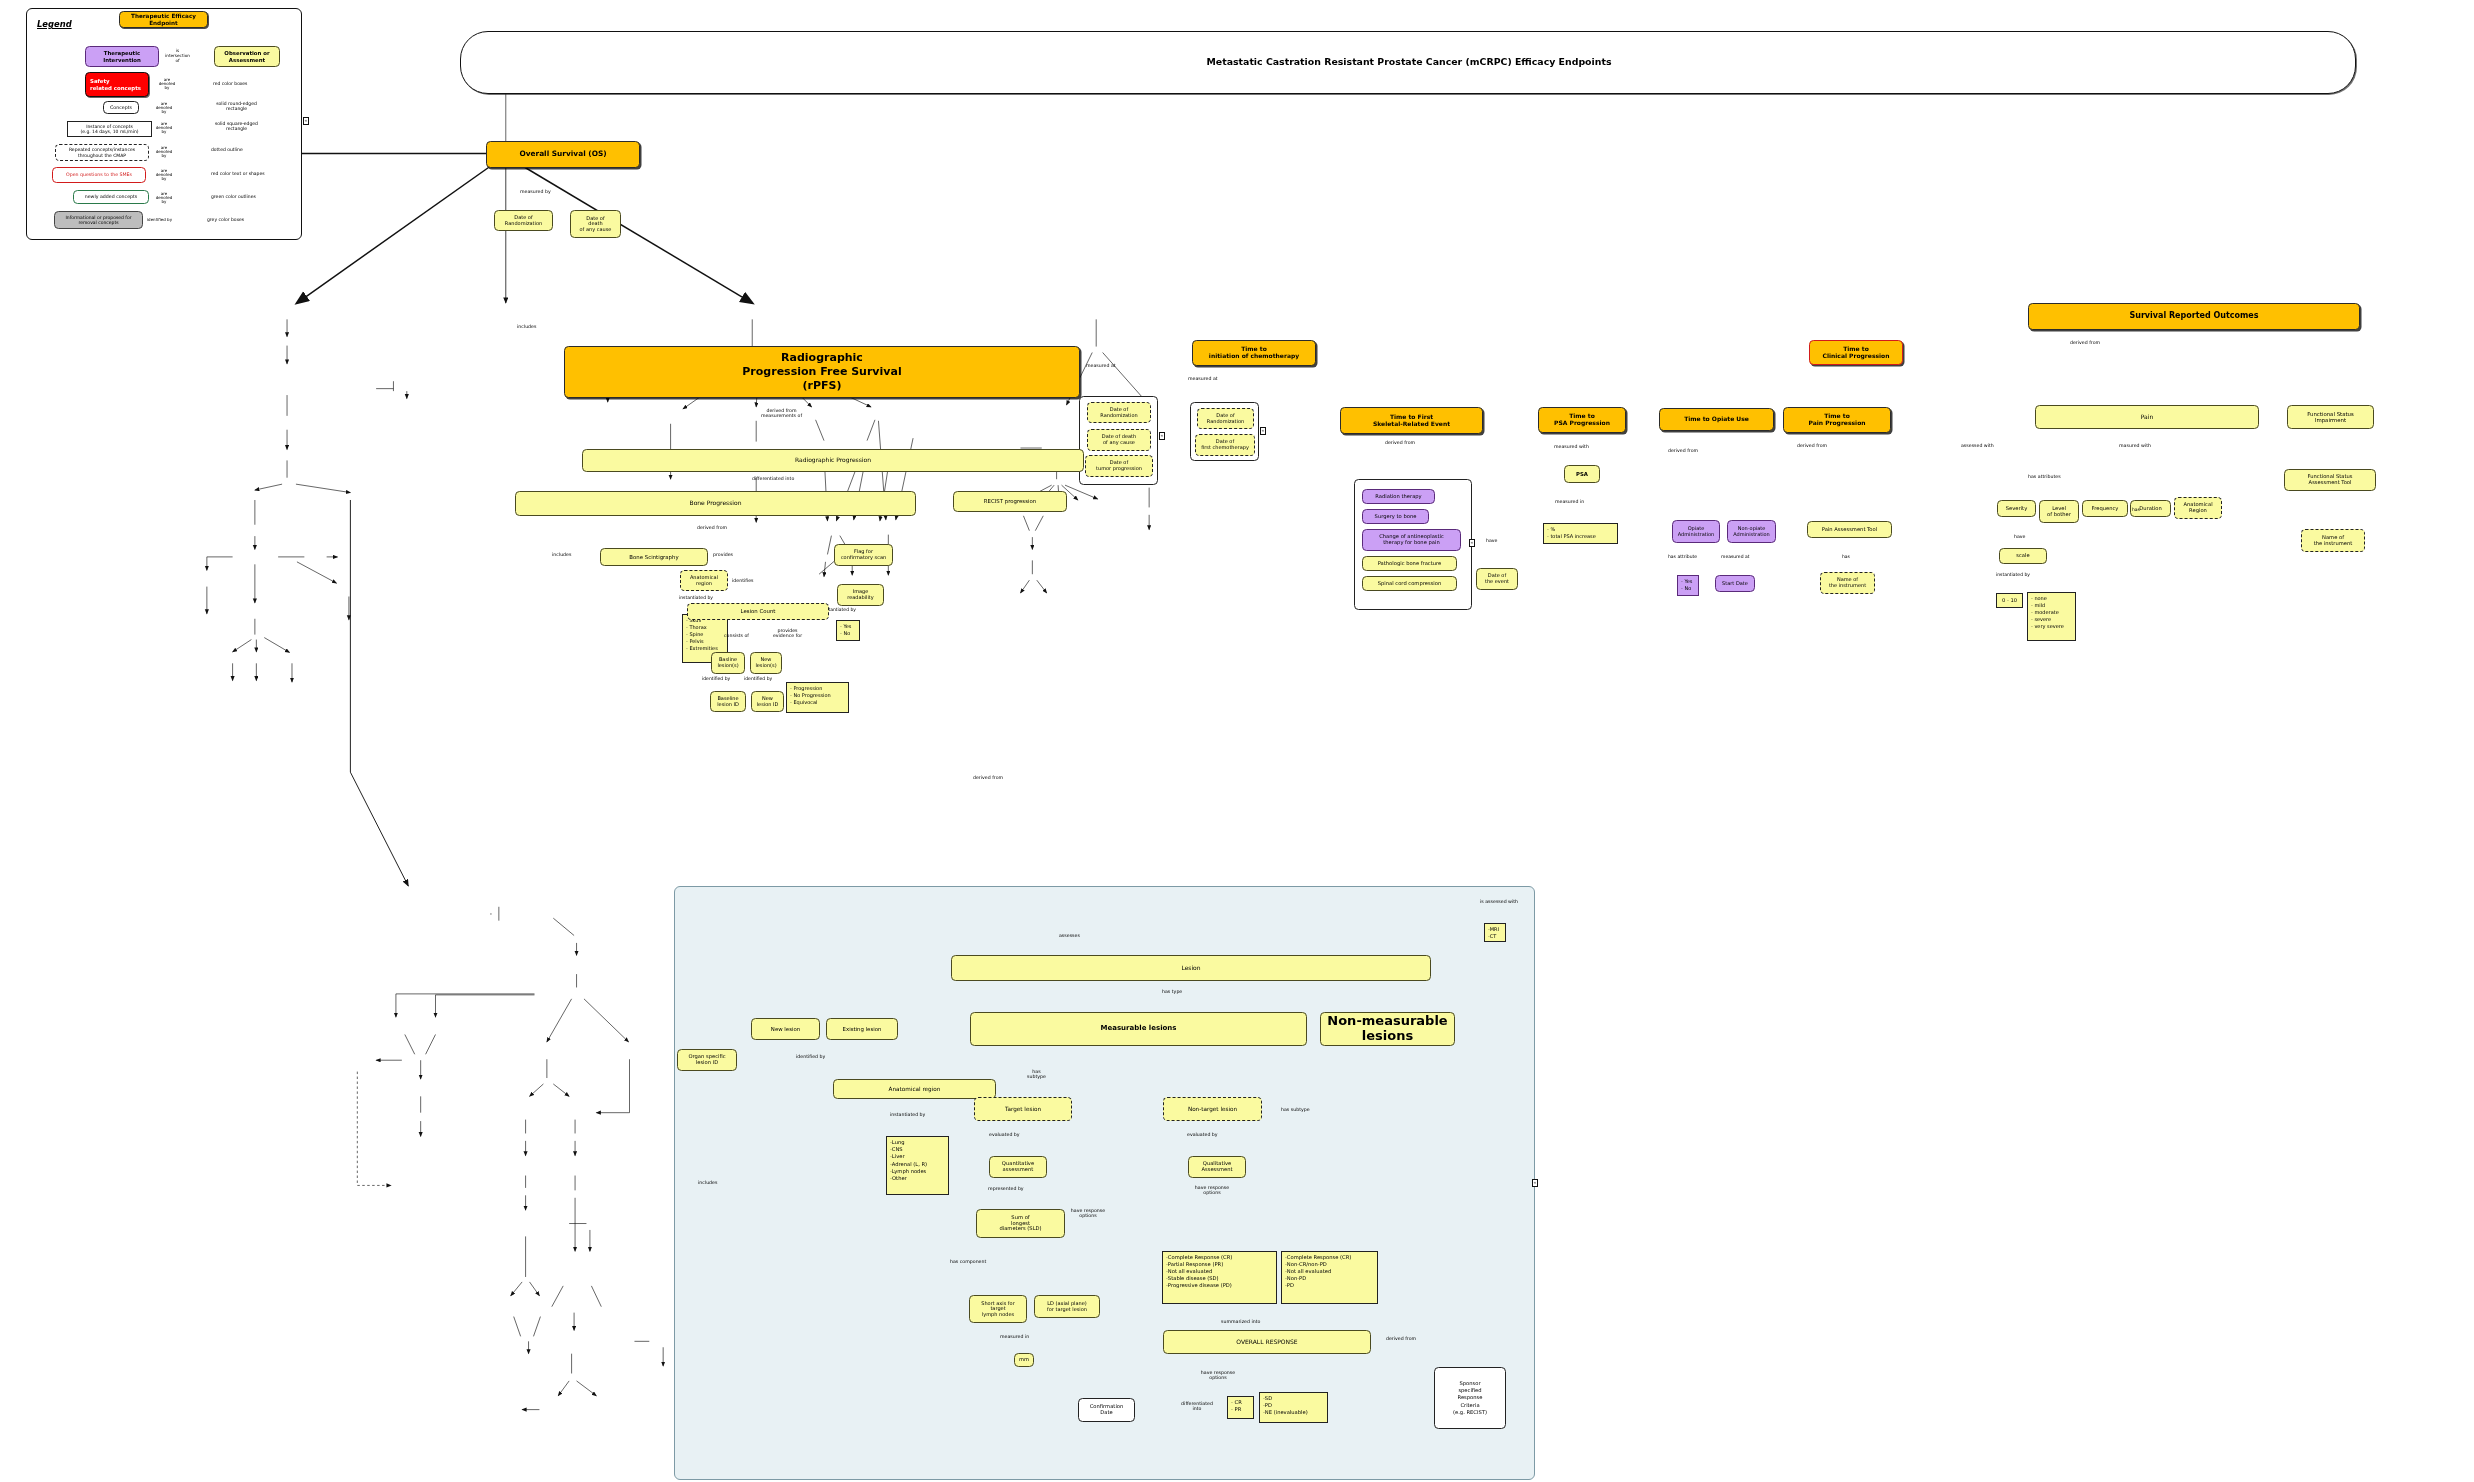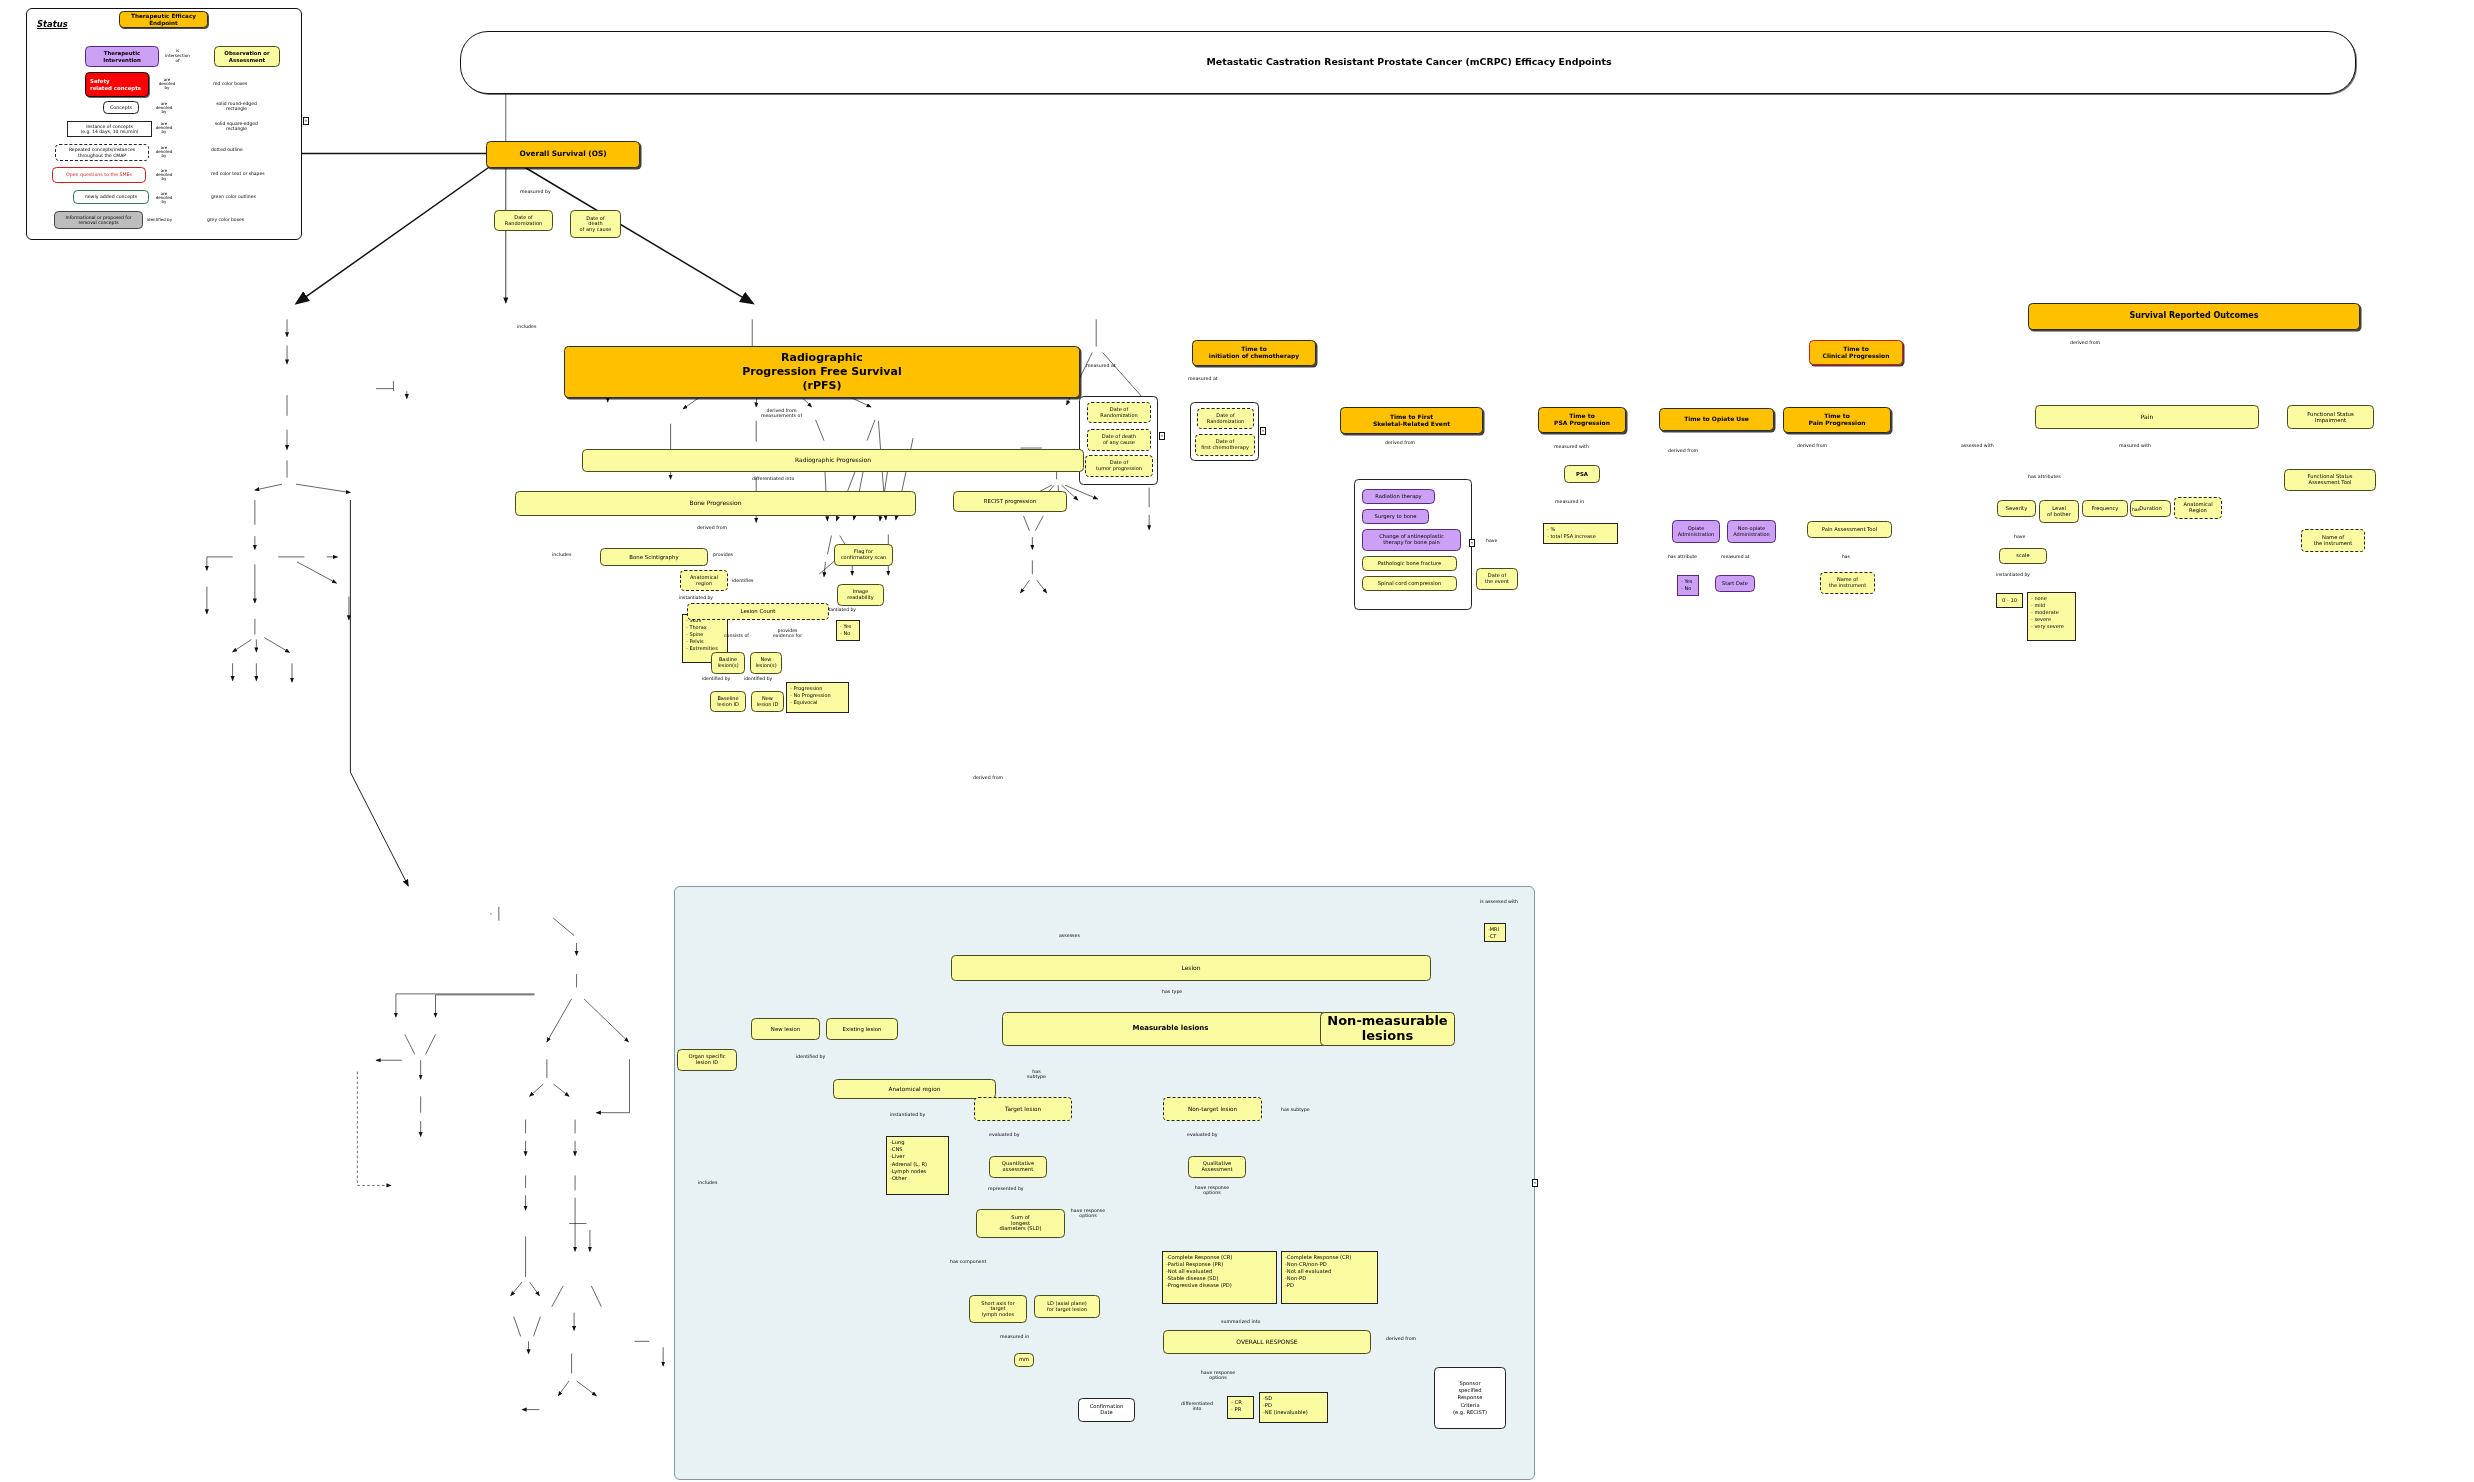--- a/index.html
+++ b/index.html
@@ -253,21 +253,21 @@
   <path d="M6302,694 L6325,712"></path>
   <path d="M6325,712 L6325,742" marker-end="url(#ah)"></path>
   <path d="M7052,522 L7052,552"></path>
   <path d="M7052,570 L7128,570" marker-end="url(#ah)"></path>
   <path d="M7060,578 L7128,600" marker-end="url(#ah)"></path>
   <path d="M7058,585 L7118,625" marker-end="url(#ah)"></path>
   </g>
 </svg>
 
 <div class="panel" id="legend-panel" style="left:26px;top:8px;width:276px;height:232px;">
-  <div class="lbl" style="left:10px;top:11px;font-size:8.4px;font-weight:bold;font-style:italic;text-decoration:underline;">Status</div>
+  <div class="lbl" style="left:10px;top:11px;font-size:8.4px;font-weight:bold;font-style:italic;text-decoration:underline;">Legend</div>
 </div>
 <div class="node rnd gold2" style="left:119px;top:11px;width:89px;height:17px;font-size:5.7px;">Therapeutic Efficacy Endpoint</div>
 <div class="node rnd purp" style="left:85px;top:46px;width:74px;height:21px;font-size:5.4px;font-weight:bold;white-space:pre-line;">Therapeutic Intervention</div>
 <div class="lbl ctr" style="left:163px;top:49px;width:29px;font-size:4.2px;white-space:pre-line;line-height:1.15;">is
 intersection of</div>
 <div class="node rnd yel" style="left:214px;top:46px;width:66px;height:21px;font-size:5.4px;font-weight:bold;white-space:pre-line;">Observation or Assessment</div>
 
 <div class="node rnd red" style="left:85px;top:72px;width:64px;height:25px;font-size:5.4px;white-space:pre-line;text-align:left;justify-content:flex-start;padding-left:4px;">Safety
 related concepts</div>
 <div class="lbl ctr" style="left:155px;top:78px;width:24px;font-size:4px;white-space:pre-line;">are denoted
@@ -477,21 +477,21 @@
 
 <div class="panel" id="tumor-panel" style="left:674px;top:886px;width:861px;height:594px;"></div>
 <div class="lbl" style="left:1480px;top:900px;font-size:4.7px;">is assessed with</div>
 <div class="node sq yel-plain listbox" style="left:1484px;top:923px;width:22px;height:19px;font-size:5px;white-space:pre-line;line-height:1.35;">-MRI
 -CT</div>
 <div class="lbl" style="left:1059px;top:934px;font-size:4.7px;">assesses</div>
 <div class="node rnd yel" style="left:951px;top:955px;width:480px;height:26px;font-size:6px;">Lesion</div>
 <div class="lbl" style="left:1162px;top:990px;font-size:4.7px;">has type</div>
 <div class="node rnd yel" style="left:751px;top:1018px;width:69px;height:22px;font-size:5.4px;">New lesion</div>
 <div class="node rnd yel" style="left:826px;top:1018px;width:72px;height:22px;font-size:5.4px;">Existing lesion</div>
-<div class="node rnd yel" style="left:1002px;top:1012px;width:337px;height:34px;font-size:7px;font-weight:bold;">Measurable lesions</div>
+<div class="node rnd yel" style="left:970px;top:1012px;width:337px;height:34px;font-size:7px;font-weight:bold;">Measurable lesions</div>
 <div class="node rnd yel" style="left:1320px;top:1012px;width:135px;height:34px;font-size:13px;font-weight:bold;">Non-measurable lesions</div>
 <div class="lbl" style="left:796px;top:1055px;font-size:4.7px;">identified by</div>
 <div class="node rnd yel" style="left:677px;top:1049px;width:60px;height:22px;font-size:5.2px;white-space:pre-line;">Organ specific
 lesion ID</div>
 <div class="node rnd yel" style="left:833px;top:1079px;width:163px;height:20px;font-size:5.7px;">Anatomical region</div>
 <div class="lbl" style="left:890px;top:1113px;font-size:4.7px;">instantiated by</div>
 <div class="lbl" style="left:698px;top:1181px;font-size:4.7px;">includes</div>
 <div class="node sq yel-plain listbox" style="left:886px;top:1136px;width:63px;height:59px;font-size:5.2px;white-space:pre-line;line-height:1.38;">-Lung
 -CNS
 -Liver

